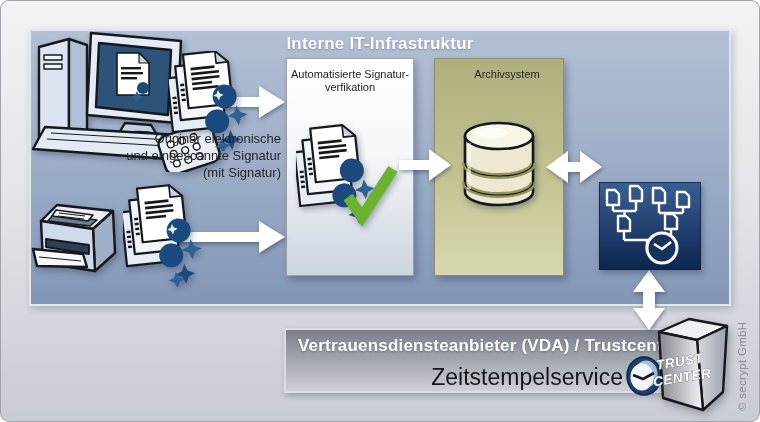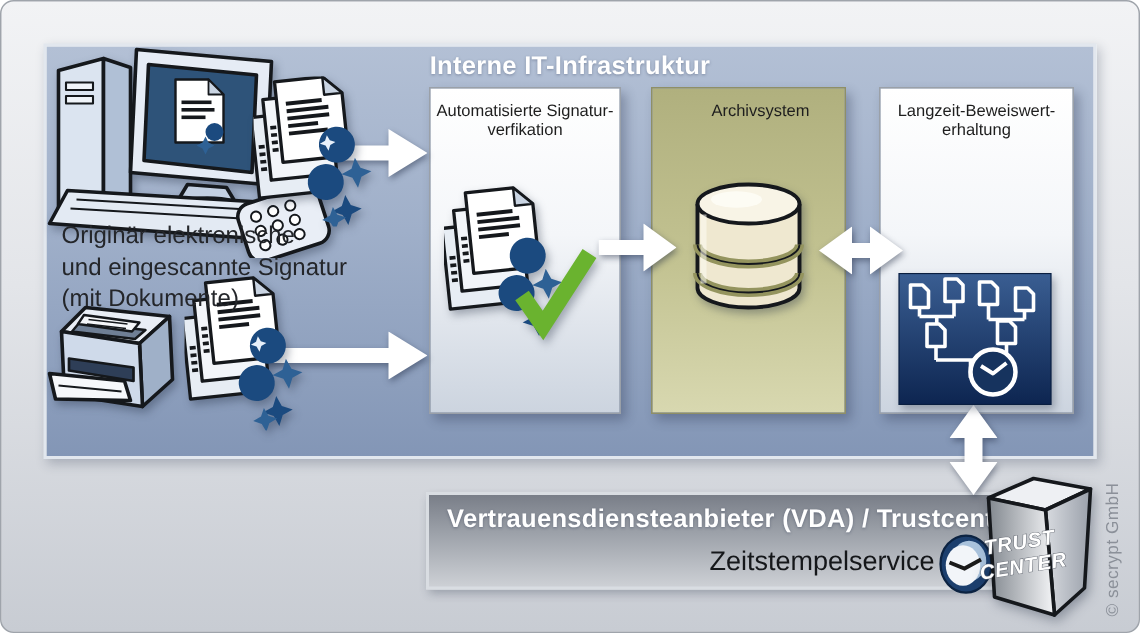--- a/index.html
+++ b/index.html
@@ -46,40 +46,40 @@
   
   .illu{position:absolute;filter:drop-shadow(2px 3px 3px rgba(30,40,60,.35));}
   #workstation{left:28px;top:26px;z-index:4;}
   #doc-stack-top{left:168px;top:50px;z-index:4;}
   #scanner{left:30px;top:190px;z-index:4;}
   #doc-stack-bottom{left:122px;top:182px;z-index:4;}
   #doc-stack-verified{left:295px;top:120px;z-index:4;}
   #db-icon{left:459px;top:118px;z-index:3;}
   #tree-icon{left:598px;top:181px;z-index:3;}
   .caption{
-    position:absolute;right:478px;top:146px;width:240px;
-    font-size:16px;line-height:1.32;color:#24262a;z-index:5;
+    position:absolute;right:478px;top:129px;width:240px;text-align:right;
+    font-size:13px;line-height:1.32;color:#24262a;z-index:5;
   }
   .caption span{display:block;}
   
   .vda-bar{
     position:absolute;left:283px;top:327px;width:433px;height:65px;box-sizing:border-box;
     background:linear-gradient(180deg,#797e88 0%,#9ba0a8 40%,#cdd0d5 100%);
     border:2px solid #d9dde2;
     box-shadow:2px 3px 6px rgba(40,50,70,.3);
     z-index:2;
   }
   .vda-title{
     position:absolute;left:12px;top:6px;
     color:#ffffff;font-size:17px;font-weight:bold;letter-spacing:.2px;
     text-shadow:0 1px 2px rgba(30,40,70,.35);
   }
   .timestamp-row{
     position:absolute;left:420px;top:363px;width:202px;text-align:right;
-    font-size:18px;color:#15171a;z-index:3;
+    font-size:23px;color:#15171a;z-index:3;
   }
   #timestamp-clock{position:absolute;left:625px;top:355px;z-index:4;}
   #trust-cube{position:absolute;left:650px;top:313px;z-index:5;filter:drop-shadow(2px 3px 4px rgba(30,40,60,.35));}
   .copyright{
     position:absolute;left:735px;top:410px;width:130px;
     transform:rotate(-90deg);transform-origin:0 0;
     font-size:11.5px;color:#8b9099;letter-spacing:.3px;z-index:1;white-space:nowrap;
   }
 </style>
 </head>
@@ -89,23 +89,20 @@
 
   <div class="main-panel">
     <div class="panel-title">Interne IT-Infrastruktur</div>
   </div>
 
   <div class="pbox pbox-light" id="box-verification">
     <div class="pbox-title">Automatisierte Signatur-verfikation</div>
   </div>
   <div class="pbox pbox-olive" id="box-archive">
     <div class="pbox-title">Archivsystem</div>
-  </div>
-  <div class="pbox pbox-light" id="box-preservation">
-    <div class="pbox-title">Langzeit-Beweiswert-erhaltung</div>
   </div>
 
   <svg class="arrow" id="arrow-docs-top" width="114" height="32" viewBox="0 0 114 32">
     <polygon fill="#ffffff" points="0,11 88,11 88,0 114,16 88,32 88,21 0,21"></polygon>
   </svg>
   <svg class="arrow" id="arrow-docs-bottom" width="144" height="32" viewBox="0 0 144 32">
     <polygon fill="#ffffff" points="0,11 118,11 118,0 144,16 118,32 118,21 0,21"></polygon>
   </svg>
   <svg class="arrow" id="arrow-verif-archive" width="52" height="32" viewBox="0 0 52 32">
     <polygon fill="#ffffff" points="0,11 30,11 30,0 52,16 30,32 30,21 0,21"></polygon>
@@ -296,21 +293,21 @@
       <path d="M66,32 h8 l4,4 v11 h-12 z"></path>
       <path d="M25,49 V58 M72,47 V58 M25,58 H72 M48,58 V70"></path>
       <circle cx="63" cy="66" r="15" fill="#16335e" stroke-width="3"></circle>
       <path d="M55,62 L63,67 L72,60" stroke-width="2.6"></path>
     </g>
   </svg>
 
   <div class="caption">
     <span>Originär elektronische</span>
     <span>und eingescannte Signatur</span>
-    <span>(mit Dokumente)</span>
+    <span>(mit Signatur)</span>
   </div>
 
   <div class="vda-bar">
     <div class="vda-title">Vertrauensdiensteanbieter (VDA) / Trustcenter</div>
   </div>
   <div class="timestamp-row">Zeitstempelservice</div>
 
   <svg id="timestamp-clock" width="36" height="40" viewBox="0 0 36 40">
     <ellipse cx="18" cy="20" rx="17" ry="19" fill="#1c3f6e" stroke="#0c2342" stroke-width="1.5"></ellipse>
     <ellipse cx="20" cy="18" rx="11.5" ry="13.5" fill="#a9c2dc"></ellipse>

